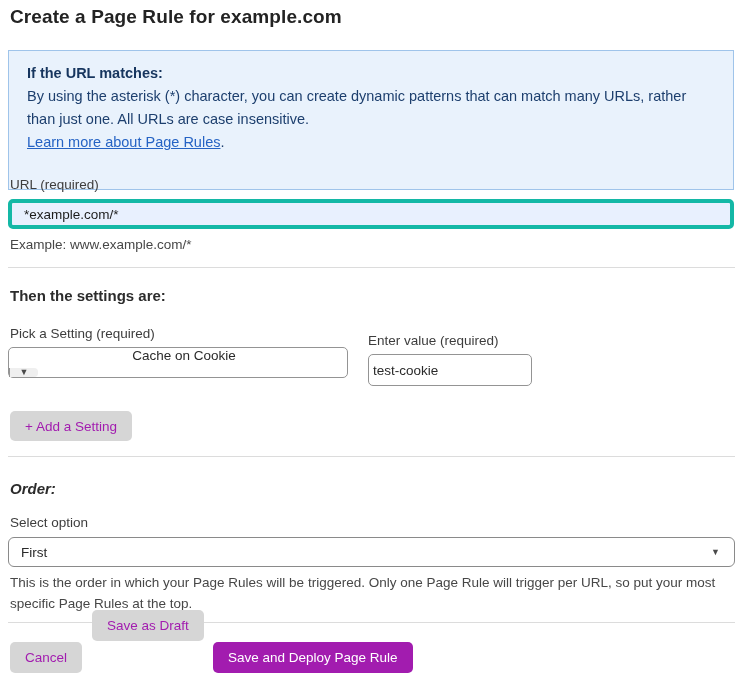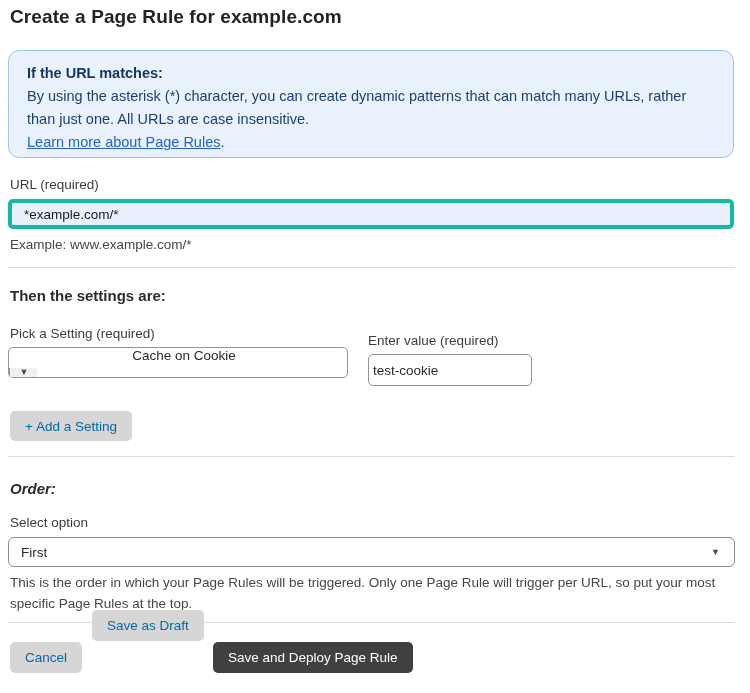--- a/index.html
+++ b/index.html
@@ -21,24 +21,24 @@
     left: 10px; top: 6px;
     font-size: 19px;
     font-weight: bold;
     color: #232323;
     letter-spacing: 0.1px;
   }
 
   
   .info-box {
     left: 8px; top: 50px;
-    width: 726px; height: 108px;
+    width: 726px; height: 140px;
     background: #e9f2fc;
     border: 1px solid #9fc4ea;
-    border-radius: 11px;
+    border-radius: 0;
     padding: 11px 18px;
     font-size: 14.5px;
     line-height: 23px;
     color: #1d3f6e;
   }
   .info-heading {
     font-weight: bold;
     color: #16355e;
   }
   .info-link {
@@ -138,21 +138,21 @@
     font-family: "Liberation Sans", sans-serif;
     font-size: 13.5px;
     padding: 0 15px;
     cursor: pointer;
     display: inline-flex;
     align-items: center;
     justify-content: center;
   }
   .btn-gray {
     background: #d6d6d6;
-    color: #0369a1;
+    color: #a21caf;
   }
   .btn-primary {
     color: #ffffff;
   }
 
   .add-setting-btn {
     left: 10px; top: 411px;
     height: 30px;
   }
 
@@ -227,15 +227,15 @@
     <span class="select-text">First</span>
     <span class="arrow-glyph">▼</span>
   </div>
 
   <div class="abs helper-text order-help">This is the order in which your Page Rules will be triggered. Only one Page Rule will trigger per URL, so put your most specific Page Rules at the top.</div>
 
   <div class="abs divider" style="top:622px;"></div>
 
   <button class="abs btn btn-gray" style="left:10px; top:642px;">Cancel</button>
   <button class="abs btn btn-gray" style="left:92px; top:610px;">Save as Draft</button>
-  <button class="abs btn btn-primary" id="deploy-btn" style="left: 213px; top: 642px; background: #404040;">Save and Deploy Page Rule</button>
+  <button class="abs btn btn-primary" id="deploy-btn" style="left: 213px; top: 642px; background: #a21caf;">Save and Deploy Page Rule</button>
 
 </div>
 
 </body></html>

